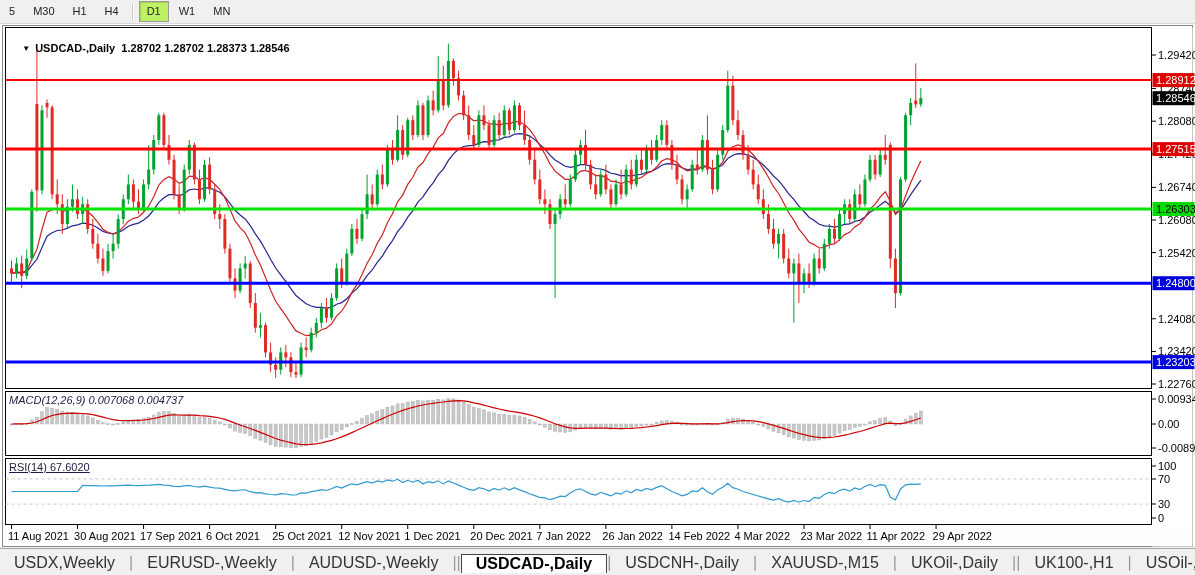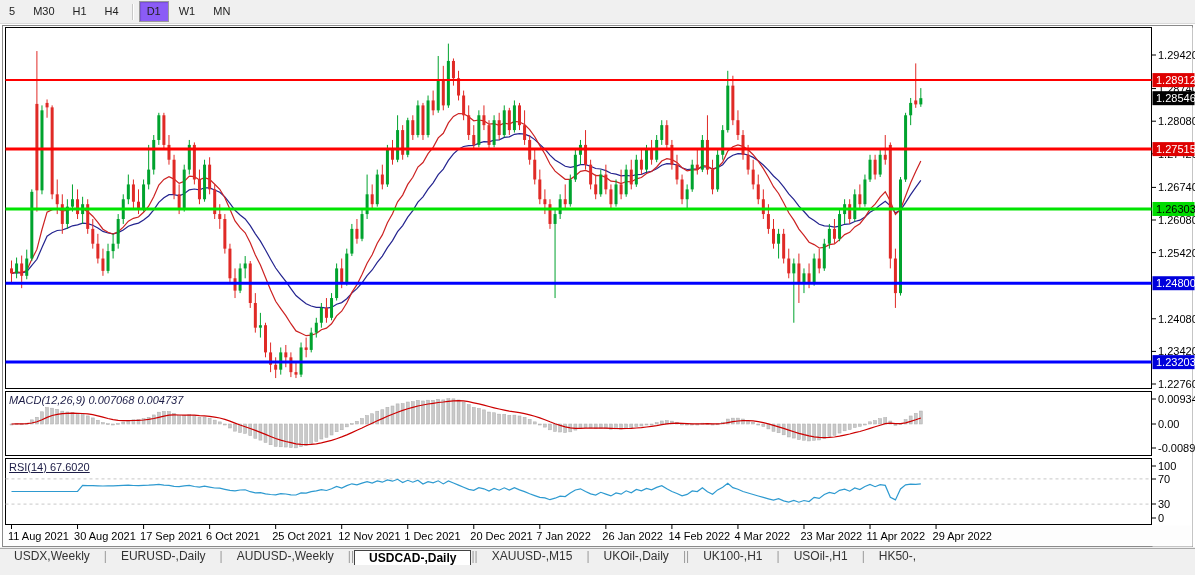--- a/index.html
+++ b/index.html
@@ -2,33 +2,33 @@
 <html><head>
 <meta charset="utf-8">
 <style>
   html,body{margin:0;padding:0;width:1195px;height:575px;overflow:hidden;
     font-family:"Liberation Sans", sans-serif;background:#f0f0f0;}
   
   #toolbar{position:absolute;top:0;left:0;width:1195px;height:23px;
     background:#f0f0f0;border-bottom:1px solid #d9d9d9;display:flex;align-items:center;}
   .tf-btn{height:19px;line-height:19px;padding:0 7px;margin:0 1px;font-size:11px;color:#222;
     border:1px solid transparent;cursor:default;}
-  .tf-btn.active{background:#8b5cf6;border:1px solid #9a9a9a;box-shadow:inset 1px 1px 1px rgba(0,0,0,.15);}
+  .tf-btn.active{background:#bef264;border:1px solid #9a9a9a;box-shadow:inset 1px 1px 1px rgba(0,0,0,.15);}
   .tf-sep{width:1px;height:16px;background:#c8c8c8;margin:0 4px;border-right:1px solid #fff;}
   
   #chart-window{position:absolute;top:24px;left:0;width:1195px;height:523px;background:#ffffff;}
   #chart-svg{position:absolute;top:0;left:0;}
   .overlay-label{position:absolute;font-size:11px;color:#000;white-space:pre;}
   #chart-title{top:6px;left:10px;font-weight:bold;color:#000;}
   #chart-title .tri{font-size:8px;vertical-align:1px;margin-right:5px;}
   #macd-label{top:370px;left:9px;color:#1c1c46;font-style:italic;}
   #rsi-label{top:437px;left:9px;color:#1c1c46;text-decoration:underline;}
   
   #tabbar{position:absolute;top:548px;left:0;width:1195px;height:27px;background:#f0f0f0;
-    border-top:1px solid #a8a8a8;display:flex;align-items:flex-start;font-size:12px;color:#333;overflow:hidden;}
+    border-top:1px solid #a8a8a8;display:flex;align-items:center;font-size:16px;color:#333;overflow:hidden;}
   .tab{padding:0 14px;display:flex;align-items:center;white-space:nowrap;cursor:default;}
   .tab.active{background:#ffffff;border:1px solid #444;border-bottom:none;margin-top:1px;font-weight:bold;color:#000;}
   .tab-div{color:#999;display:flex;align-items:center;}
 </style>
 </head>
 <body>
 
 <div id="toolbar">
   <span class="tf-btn">5</span>
   <span class="tf-btn">M30</span>
@@ -669,34 +669,38 @@
       <text x="668.4" y="540" font-size="11" fill="#000" font-family="&quot;Liberation Sans&quot;,sans-serif">14 Feb 2022</text>
       <line x1="737.94" y1="524.5" x2="737.94" y2="529" stroke="#000"></line>
       <text x="734.44" y="540" font-size="11" fill="#000" font-family="&quot;Liberation Sans&quot;,sans-serif">4 Mar 2022</text>
       <line x1="803.98" y1="524.5" x2="803.98" y2="529" stroke="#000"></line>
       <text x="800.48" y="540" font-size="11" fill="#000" font-family="&quot;Liberation Sans&quot;,sans-serif">23 Mar 2022</text>
       <line x1="870.02" y1="524.5" x2="870.02" y2="529" stroke="#000"></line>
       <text x="866.52" y="540" font-size="11" fill="#000" font-family="&quot;Liberation Sans&quot;,sans-serif">11 Apr 2022</text>
       <line x1="936.0600000000001" y1="524.5" x2="936.0600000000001" y2="529" stroke="#000"></line>
       <text x="932.5600000000001" y="540" font-size="11" fill="#000" font-family="&quot;Liberation Sans&quot;,sans-serif">29 Apr 2022</text>
     </svg>
+  <div id="chart-title" class="overlay-label">
+    <span class="tri">▼</span><span>USDCAD-,Daily</span><span> &nbsp;</span><span>1.28702 1.28702 1.28373 1.28546</span>
+  </div>
   <div id="macd-label" class="overlay-label">MACD(12,26,9) 0.007068 0.004737</div>
   <div id="rsi-label" class="overlay-label">RSI(14) 67.6020</div>
 </div>
 
 <div id="tabbar">
     <span class="tab">USDX,Weekly</span>
     <span class="tab-div">|</span>
-    <span class="tab">EURUSD-,Daily</span>
+    <span class="tab">EURUSD-,Weekly</span>
     <span class="tab-div">|</span>
     <span class="tab">AUDUSD-,Weekly</span>
     <span class="tab-div">|</span>
     <span class="tab-div">|</span>
     <span class="tab active">USDCAD-,Daily</span>
     <span class="tab-div">|</span>
+    <span class="tab">USDCNH-,Daily</span>
     <span class="tab-div">|</span>
     <span class="tab">XAUUSD-,M15</span>
     <span class="tab-div">|</span>
     <span class="tab">UKOil-,Daily</span>
     <span class="tab-div">|</span>
     <span class="tab-div">|</span>
     <span class="tab">UK100-,H1</span>
     <span class="tab-div">|</span>
     <span class="tab">USOil-,H1</span>
     <span class="tab-div">|</span>

